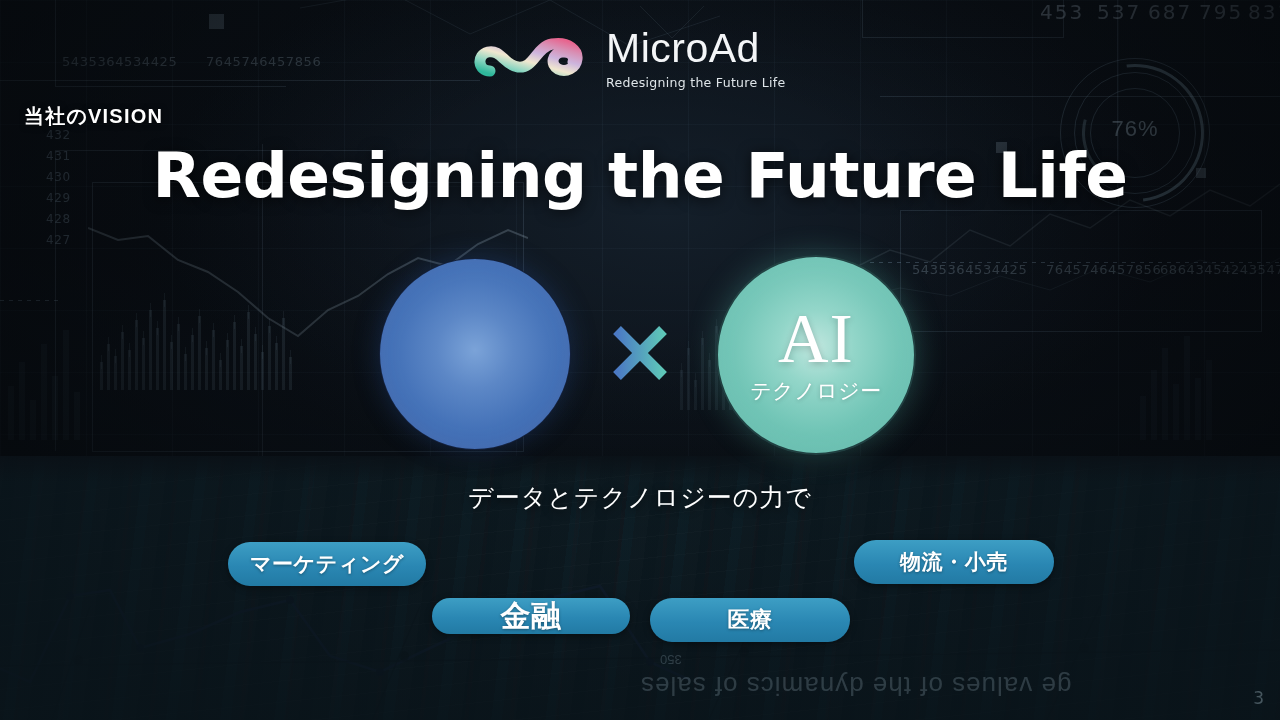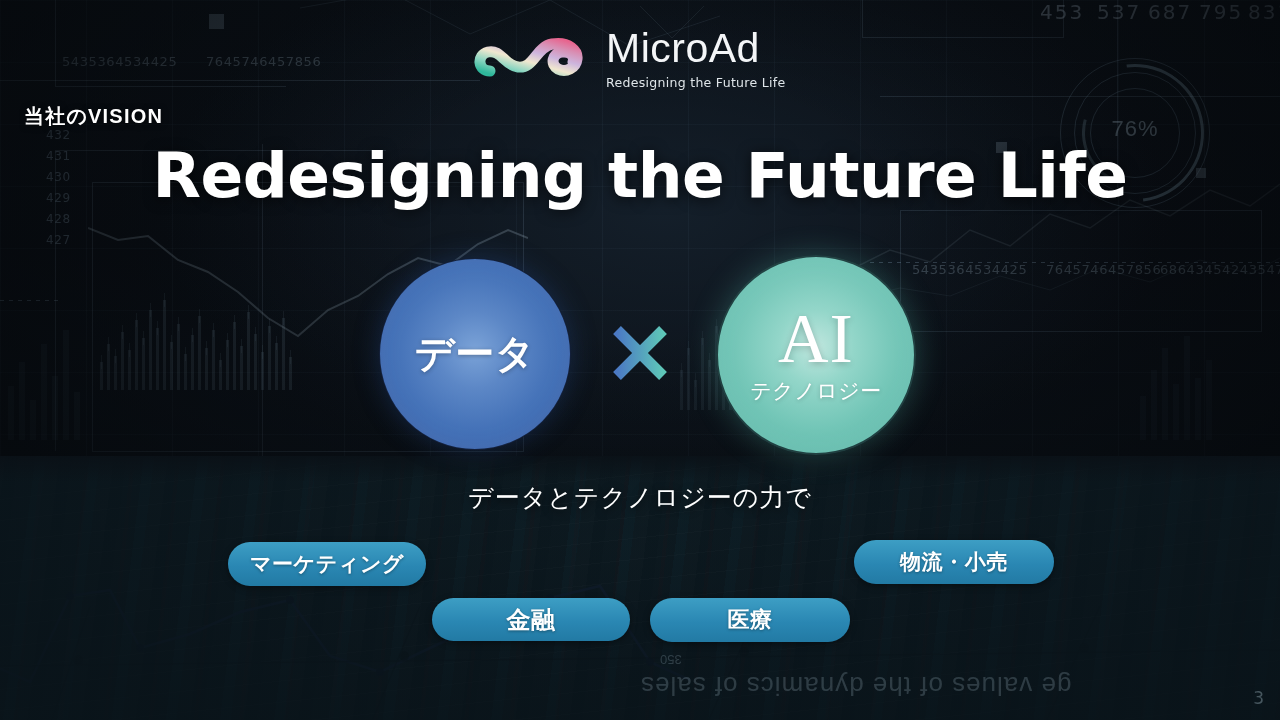--- a/index.html
+++ b/index.html
@@ -210,21 +210,21 @@
     position:absolute;
     display:flex;align-items:center;justify-content:center;
     border-radius:999px;
     color:#ffffff;font-weight:700;letter-spacing:.6px;
     background:linear-gradient(180deg,#3d9ec4 0%,#2a87b3 55%,#227aa4 100%);
     box-shadow:0 2px 7px rgba(0,0,0,.38);
     text-shadow:0 1px 3px rgba(0,0,0,.35);
   }
   .pill-marketing{left:228px;top:542px;width:198px;height:44px;font-size:21px;}
   .pill-logistics{left:854px;top:540px;width:200px;height:44px;font-size:21px;}
-  .pill-finance{left:432px;top:598px;width:198px;height:43px;font-size:24px;}
+  .pill-finance{left:432px;top:598px;width:198px;height:36px;font-size:30px;}
   .pill-medical{left:650px;top:598px;width:200px;height:44px;font-size:22px;}
 
   .page-num{
     position:absolute;right:16px;bottom:12px;
     color:rgba(120,140,150,.55);font-size:17px;
     font-family:"DejaVu Sans",sans-serif;
   }
 </style>
 </head>
 <body>
@@ -415,21 +415,20 @@
       <div class="logo-text">
         <div class="logo-name">MicroAd</div>
         <div class="logo-tag">Redesigning the Future Life</div>
       </div>
     </div>
 
     <div class="vision-label">当社のVISION</div>
     <div class="headline">Redesigning the Future Life</div>
 
     <div class="circle circle-bigdata">
-      <div class="l2">データ</div>
     </div>
 
     <svg class="times" viewBox="0 0 66 66">
       <defs>
         <linearGradient id="xg" x1="0" y1="0.5" x2="1" y2="0.5">
           <stop offset="0%" stop-color="#4b79c4"></stop>
           <stop offset="100%" stop-color="#5ec7b8"></stop>
         </linearGradient>
       </defs>
       <line x1="10" y1="10" x2="56" y2="56" stroke="url(#xg)" stroke-width="11" stroke-linecap="butt"></line>

